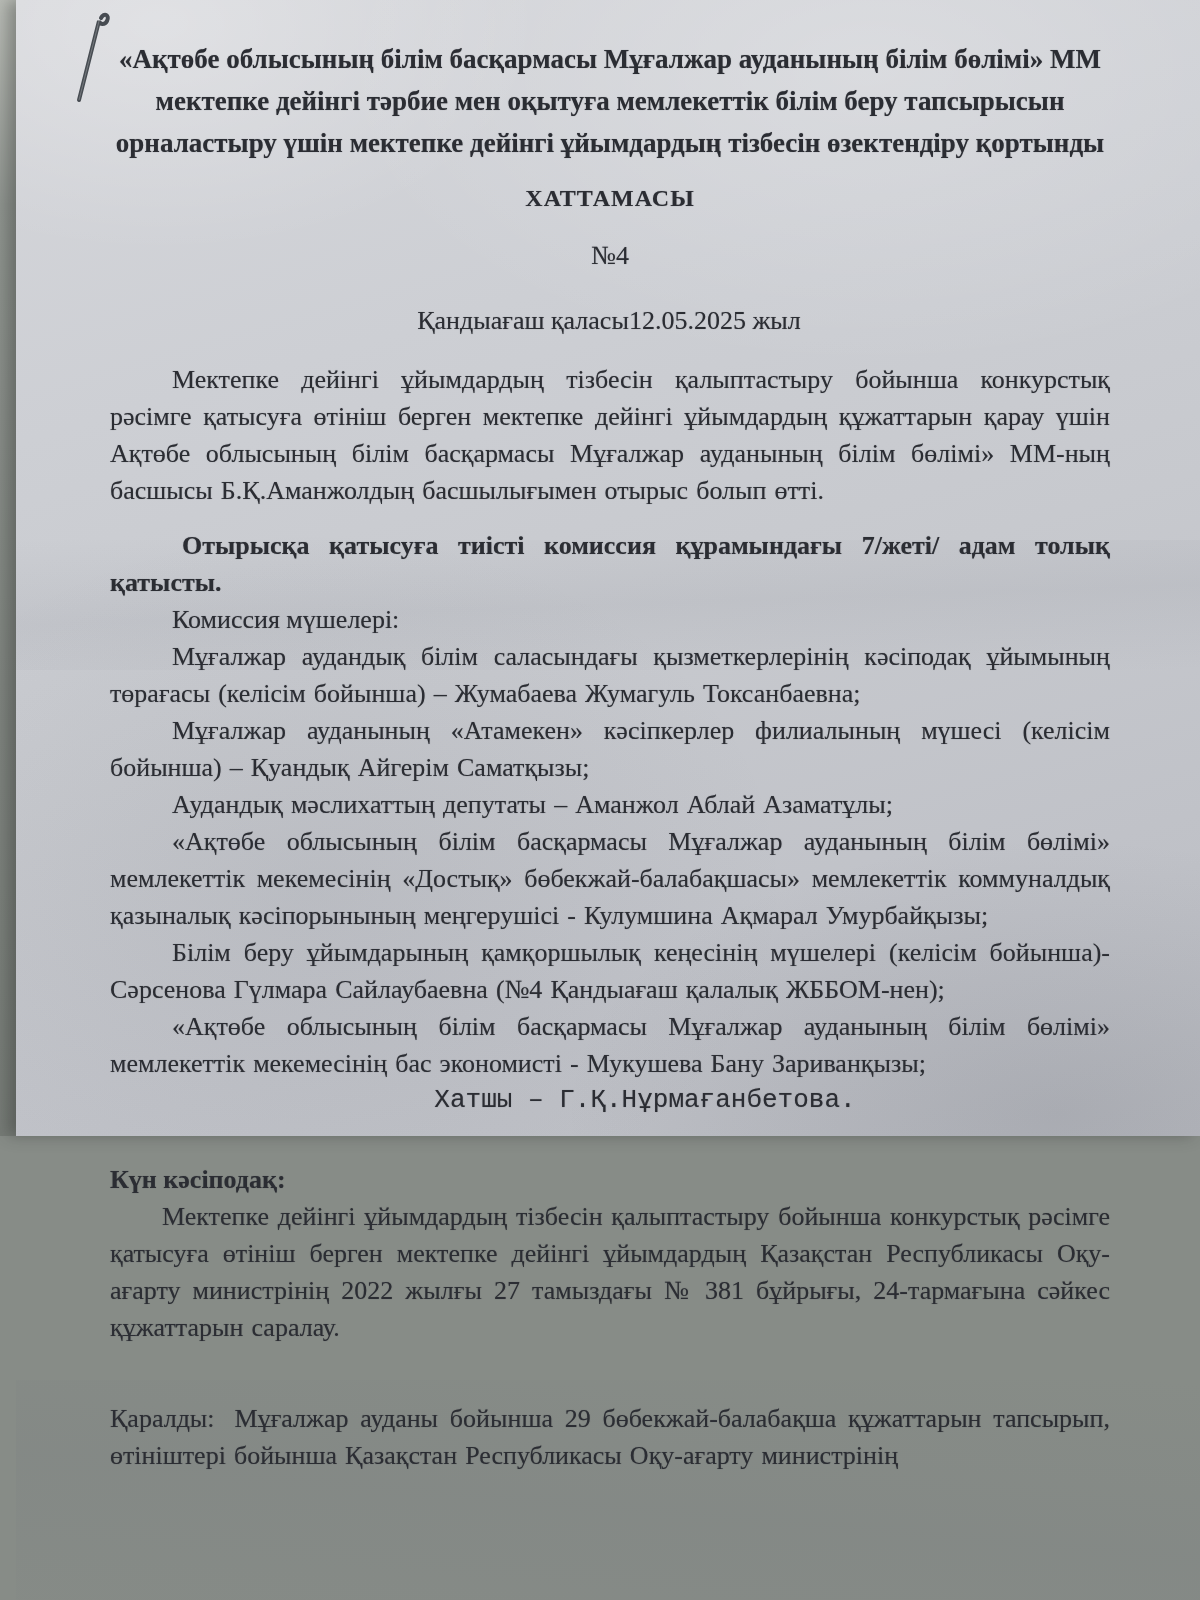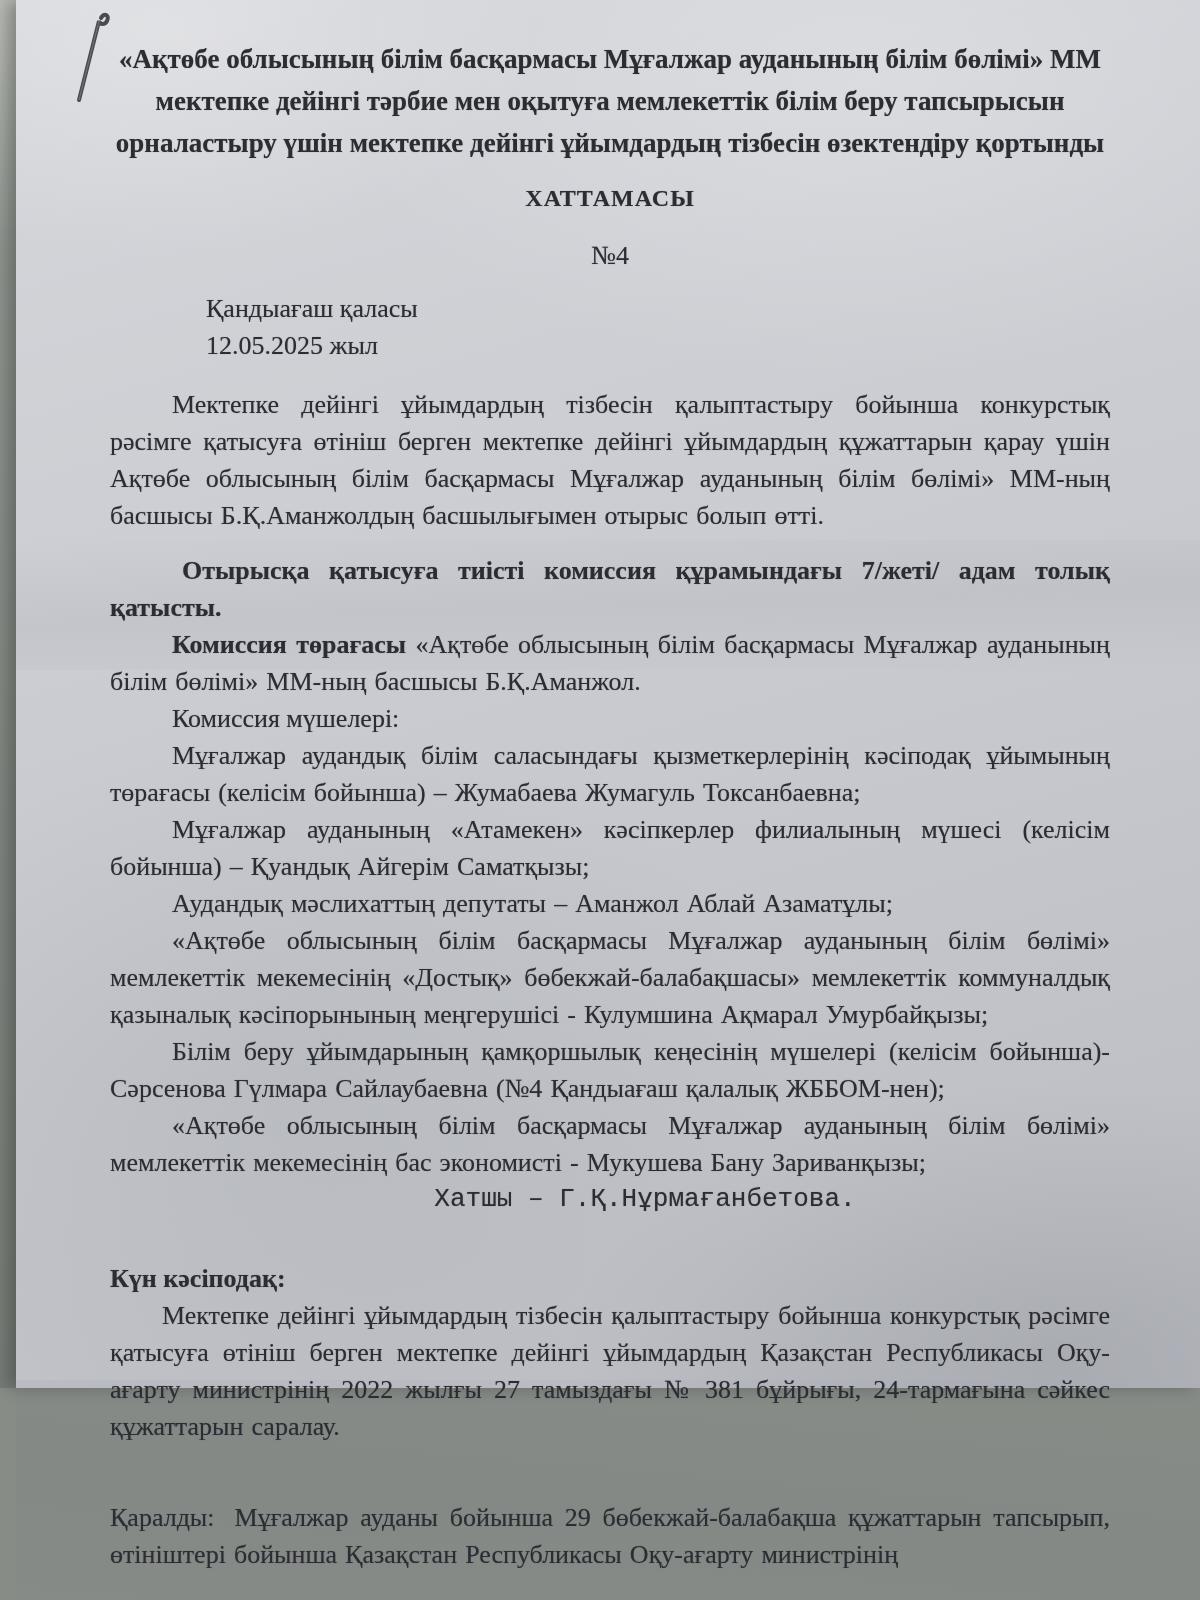--- a/index.html
+++ b/index.html
@@ -7,21 +7,21 @@
     padding: 0;
     width: 1200px;
     height: 1600px;
     overflow: hidden;
     background: #878c87;
     font-family: "Liberation Serif", "DejaVu Serif", serif;
   }
   .scene {
     position: relative;
     width: 1200px;
-    height: 1388px;
+    height: 1136px;
     background: linear-gradient(180deg, #b9bcb6 0%, #8f948f 18%, #7f847f 60%, #767b76 100%);
   }
   .paper {
     position: absolute;
     left: 16px;
     top: 0;
     right: 0;
     bottom: 0;
     background:
       radial-gradient(ellipse 900px 500px at 72% 6%, rgba(255,255,255,0.22), rgba(255,255,255,0) 60%),
@@ -66,24 +66,23 @@
     letter-spacing: 1px;
     margin: 16px 0 0 0;
   }
   .protocol-number {
     text-align: center;
     margin: 20px 0 0 0;
   }
   .place-date {
     display: flex;
     justify-content: center;
-    margin-top: 16px;
+    margin-top: 28px;
     padding-left: 96px;
     padding-right: 98px;
-    flex-direction: column;
   }
   p.body-par {
     margin: 0;
     text-align: justify;
     text-indent: 62px;
     word-spacing: 0.06em;
   }
   p.intro { margin-top: 22px; }
   p.attendance { margin-top: 18px; font-weight: bold; text-indent: 72px; }
   .lead-bold { font-weight: bold; }
@@ -122,21 +121,20 @@
 
       <div class="place-date">
         <span>Қандыағаш қаласы</span>
         <span>12.05.2025 жыл</span>
       </div>
 
       <p class="body-par intro">Мектепке дейінгі ұйымдардың тізбесін қалыптастыру бойынша конкурстық рәсімге қатысуға өтініш берген мектепке дейінгі ұйымдардың құжаттарын қарау үшін Ақтөбе облысының білім басқармасы Мұғалжар ауданының білім бөлімі» ММ-ның басшысы Б.Қ.Аманжолдың басшылығымен отырыс болып өтті.</p>
 
       <p class="body-par attendance">Отырысқа қатысуға тиісті комиссия құрамындағы 7/жеті/ адам толық қатысты.</p>
 
-      <p class="body-par"><span class="lead-bold">Комиссия төрағасы</span> <span>«Ақтөбе облысының білім басқармасы Мұғалжар ауданының білім бөлімі» ММ-ның басшысы Б.Қ.Аманжол.</span></p>
 
       <p class="members-heading">Комиссия мүшелері:</p>
 
       <p class="body-par">Мұғалжар аудандық білім саласындағы қызметкерлерінің кәсіподақ ұйымының төрағасы (келісім бойынша) – Жумабаева Жумагуль Токсанбаевна;</p>
       <p class="body-par">Мұғалжар ауданының «Атамекен» кәсіпкерлер филиалының мүшесі (келісім бойынша) – Қуандық Айгерім Саматқызы;</p>
       <p class="body-par">Аудандық мәслихаттың депутаты – Аманжол Аблай Азаматұлы;</p>
       <p class="body-par">«Ақтөбе облысының білім басқармасы Мұғалжар ауданының білім бөлімі» мемлекеттік мекемесінің «Достық» бөбекжай-балабақшасы» мемлекеттік коммуналдық қазыналық кәсіпорынының меңгерушісі - Кулумшина Ақмарал Умурбайқызы;</p>
       <p class="body-par">Білім беру ұйымдарының қамқоршылық кеңесінің мүшелері (келісім бойынша)- Сәрсенова Гүлмара Сайлаубаевна (№4 Қандыағаш қалалық ЖББОМ-нен);</p>
       <p class="body-par">«Ақтөбе облысының білім басқармасы Мұғалжар ауданының білім бөлімі» мемлекеттік мекемесінің бас экономисті - Мукушева Бану Зариванқызы;</p>
 

